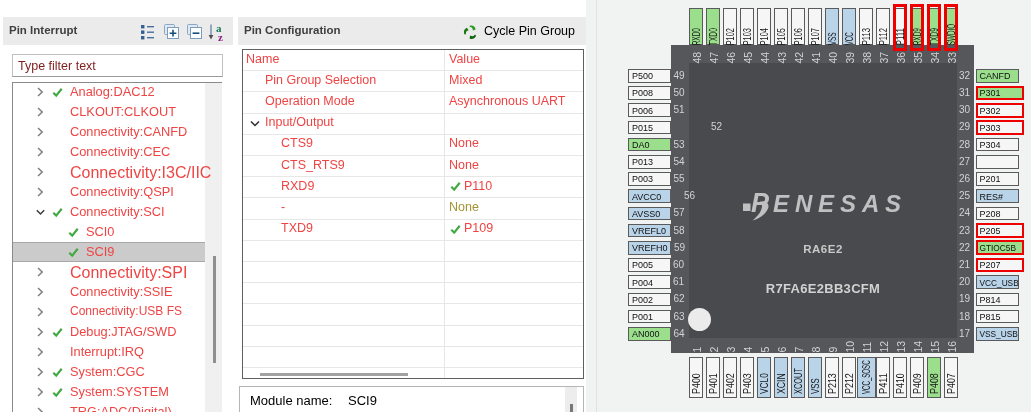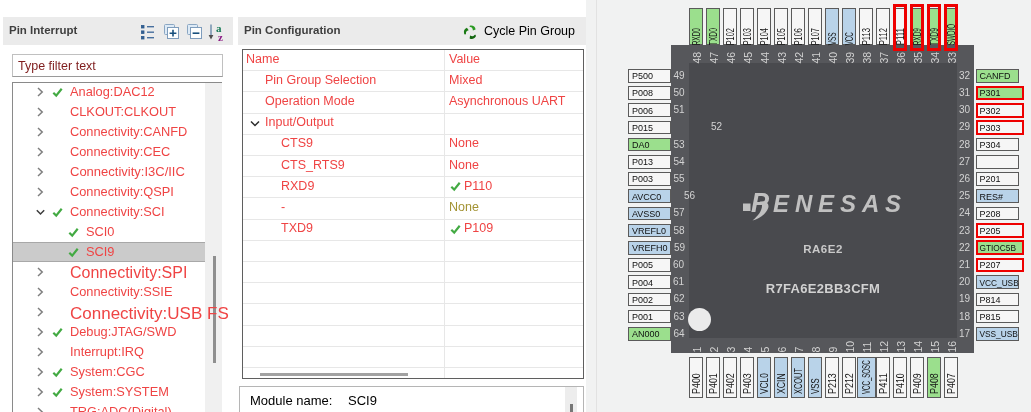--- a/index.html
+++ b/index.html
@@ -63,21 +63,21 @@
     <path d="M1 1 L5.2 5 L1 9" stroke="#7e7e7e" stroke-width="1.5" fill="none"></path>
   </svg>
 <div class="row" style="left:70px;top:124px;font-size:12.8px">Connectivity:CANFD</div>
 <svg class="abs" style="left:37px;top:147.0px" width="7" height="10">
     <path d="M1 1 L5.2 5 L1 9" stroke="#7e7e7e" stroke-width="1.5" fill="none"></path>
   </svg>
 <div class="row" style="left:70px;top:144px;font-size:12.8px">Connectivity:CEC</div>
 <svg class="abs" style="left:37px;top:167.0px" width="7" height="10">
     <path d="M1 1 L5.2 5 L1 9" stroke="#7e7e7e" stroke-width="1.5" fill="none"></path>
   </svg>
-<div class="row" style="left:70px;top:164px;font-size:13px">Connectivity:I3C/IIC</div>
+<div class="row" style="left:70px;top:164px;font-size:16px">Connectivity:I3C/IIC</div>
 <svg class="abs" style="left:37px;top:187.0px" width="7" height="10">
     <path d="M1 1 L5.2 5 L1 9" stroke="#7e7e7e" stroke-width="1.5" fill="none"></path>
   </svg>
 <div class="row" style="left:70px;top:184px;font-size:12.8px">Connectivity:QSPI</div>
 <svg class="abs" style="left:35.5px;top:208.5px" width="9" height="7">
     <path d="M0.8 1.2 L4.5 5 L8.2 1.2" stroke="#3c3c3c" stroke-width="1.5" fill="none"></path>
   </svg>
 <svg class="abs" style="left:51.5px;top:206.5px" width="11" height="11">
     <path d="M1.3 5.8 L4.2 8.6 L9.7 1.8" stroke="#43aa43" stroke-width="2.2" fill="none"></path>
   </svg>
@@ -95,21 +95,21 @@
     <path d="M1 1 L5.2 5 L1 9" stroke="#7e7e7e" stroke-width="1.5" fill="none"></path>
   </svg>
 <div class="row" style="left:70px;top:264px;font-size:16px">Connectivity:SPI</div>
 <svg class="abs" style="left:37px;top:287.0px" width="7" height="10">
     <path d="M1 1 L5.2 5 L1 9" stroke="#7e7e7e" stroke-width="1.5" fill="none"></path>
   </svg>
 <div class="row" style="left:70px;top:284px;font-size:12.8px">Connectivity:SSIE</div>
 <svg class="abs" style="left:37px;top:307.0px" width="7" height="10">
     <path d="M1 1 L5.2 5 L1 9" stroke="#7e7e7e" stroke-width="1.5" fill="none"></path>
   </svg>
-<div class="row" style="left:70px;top:304px;font-size:17px">Connectivity:USB FS</div>
+<div class="row" style="left:70px;top:304px;font-size:12px">Connectivity:USB FS</div>
 <svg class="abs" style="left:37px;top:327.0px" width="7" height="10">
     <path d="M1 1 L5.2 5 L1 9" stroke="#7e7e7e" stroke-width="1.5" fill="none"></path>
   </svg>
 <svg class="abs" style="left:51.5px;top:326.5px" width="11" height="11">
     <path d="M1.3 5.8 L4.2 8.6 L9.7 1.8" stroke="#43aa43" stroke-width="2.2" fill="none"></path>
   </svg>
 <div class="row" style="left:70px;top:324px;font-size:12.8px">Debug:JTAG/SWD</div>
 <svg class="abs" style="left:37px;top:347.0px" width="7" height="10">
     <path d="M1 1 L5.2 5 L1 9" stroke="#7e7e7e" stroke-width="1.5" fill="none"></path>
   </svg>

